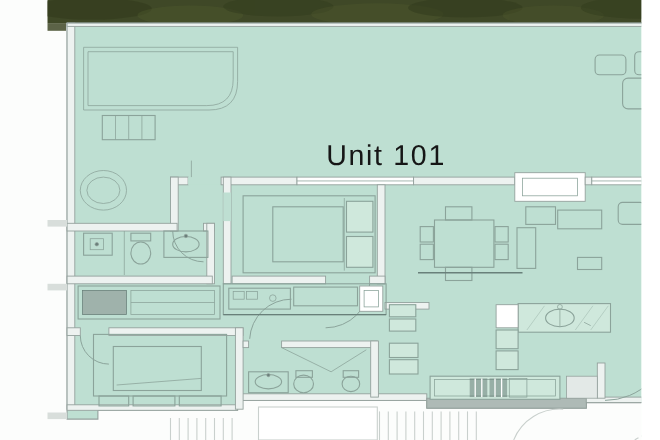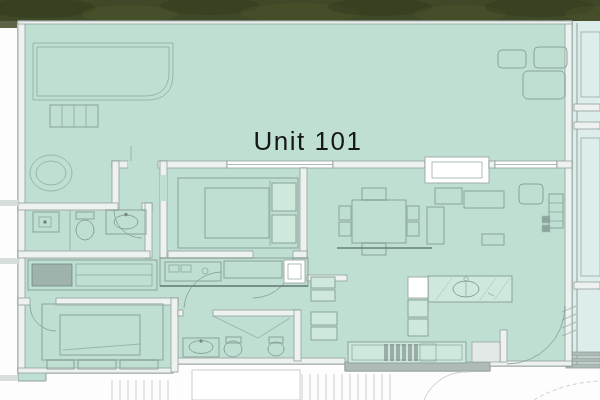--- a/index.html
+++ b/index.html
@@ -1,17 +1,17 @@
 <!DOCTYPE html>
 <html style="--c-hedge: #3f4827; --c-hedge_dark: #2e3719; --c-hedge_light: #5a6533; --c-unit_fill: #bedfd2; --c-unit_fill_light: #cfe8dc; --c-neighbor_fill: #dcedeb; --c-outside: #fcfdfc; --c-wall_fill: #edf2f0; --c-wall_stroke: #93a09c; --c-wall_dark: #aebab6; --c-line: #8ba39a; --c-line_dark: #69807a; --c-faint: #c9d0cd; --c-text: #161616;"><head>
 <meta charset="utf-8">
 <style>
   html,body{margin:0;padding:0;background:#ffffff;}
-  .stage{position:relative;width:600px;height:400px;overflow:hidden;background:var(--c-outside,#fcfdfc);
-         font-family:"Liberation Sans",sans-serif;}
+  .stage{position:relative;width:540px;height:400px;overflow:hidden;background:var(--c-outside,#fcfdfc);
+         font-family:"Liberation Sans",sans-serif;padding-left:43px;}
   svg{display:block;}
   .wall{fill:var(--c-wall_fill);stroke:var(--c-wall_stroke);stroke-width:.8;}
   .wall-dark{fill:var(--c-wall_dark);stroke:var(--c-wall_stroke);stroke-width:.8;}
   .gap{fill:var(--c-unit_fill);stroke:none;}
   .white{fill:#ffffff;stroke:var(--c-wall_stroke);stroke-width:.8;}
   .furn{fill:none;stroke:var(--c-line);stroke-width:1;}
   .furn-f{fill:var(--c-unit_fill_light);stroke:var(--c-line);stroke-width:1;}
   .furn-d{fill:var(--c-line_dark);stroke:var(--c-wall_stroke);stroke-width:.6;}
   .arc{fill:none;stroke:var(--c-line);stroke-width:.9;}
   .thin{fill:none;stroke:var(--c-line);stroke-width:.7;}

